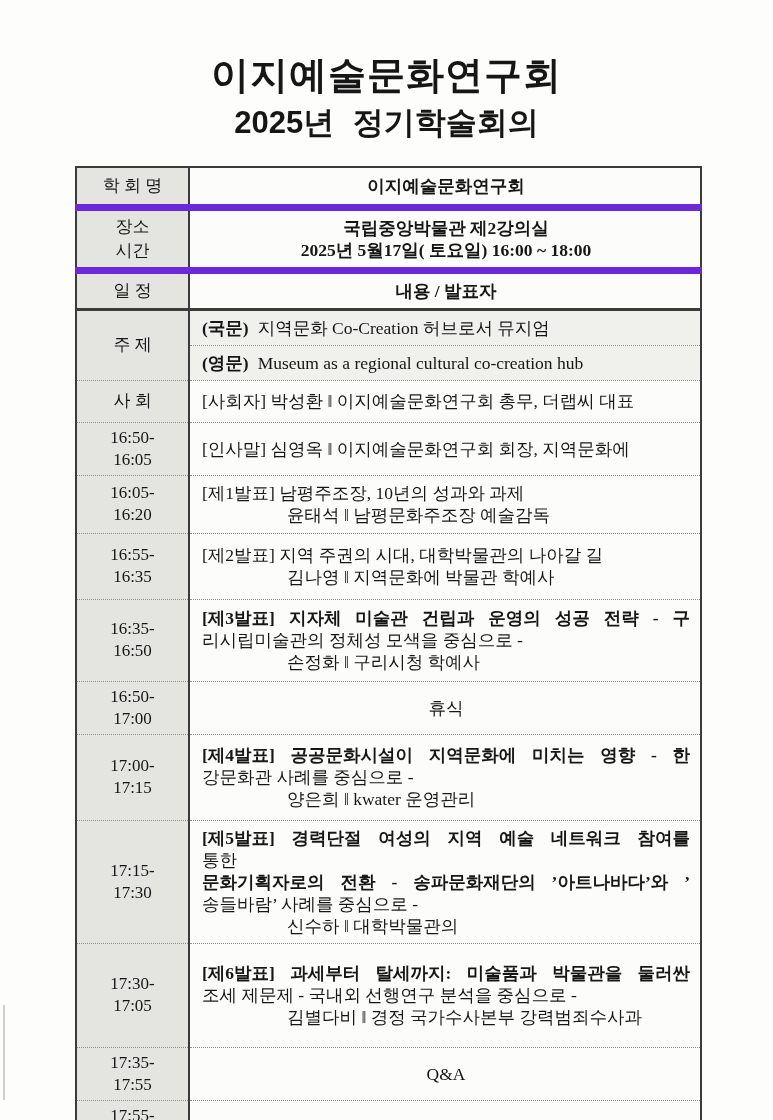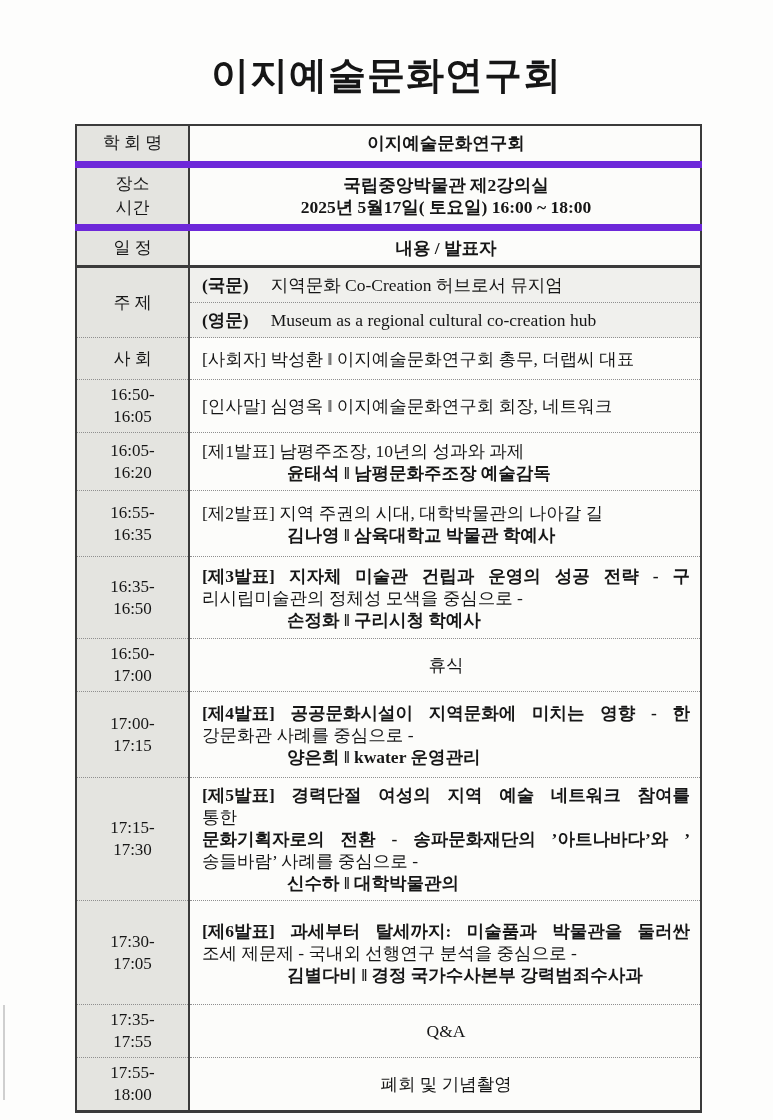--- a/index.html
+++ b/index.html
@@ -52,31 +52,32 @@
   td.content.center { text-align: center; }
   td.content.vbold { font-weight: bold; }
   td.topic-bg { background: #f0f0ed; }
 
   tr.sep-solid td { border-top: 7px solid #6d28d9; }
   tr.sep-thick td { border-top: 3px solid #3b3b3b; }
   tr.sep-dot td { border-top: 1px dotted #8f8f8f; }
 
   .line { text-align: left; word-break: break-all; }
   .line.fill { text-align: justify; text-align-last: justify; font-weight: bold; }
-  .presenter { padding-left: 85px; font-weight: bold; }
-  .prefix { font-weight: bold; margin-right: 22px; }
+  .presenter { padding-left: 85px; }
+  .prefix { font-weight: bold; margin-right: 9px; }
   .lbl-2line { line-height: 24px; }
 </style>
 </head>
 <body>
 
 <div class="photo-edge"></div>
 
 <div class="title-block">
   <div class="title-line1">이지예술문화연구회</div>
+  <div class="title-line2">2025년 정기학술회의</div>
 </div>
 
 <table class="program">
   <colgroup>
       <col class="c-label">
       <col class="c-content">
     </colgroup>
 
   <tbody>
       <tr style="height:40px">
@@ -111,37 +112,37 @@
   </tr>
 
   <tr class="sep-dot" style="height:42px">
     <td class="label">사 회</td>
     <td class="content">[사회자] 박성환 ‖ 이지예술문화연구회 총무, 더랩씨 대표</td>
   </tr>
 
   <tr class="sep-dot" style="height:40px">
     <td class="label">16:50-16:05</td>
     <td class="content">
-      <div class="line">[인사말] 심영옥 ‖ 이지예술문화연구회 회장, 네트워크</div>
+      <div class="line">[인사말] 심영옥 ‖ 이지예술문화연구회 회장, 지역문화에</div>
     </td>
   </tr>
 
   <tr class="sep-dot" style="height:58px">
     <td class="label">16:05-16:20</td>
     <td class="content">
       <div class="line">[제1발표] 남평주조장, 10년의 성과와 과제</div>
       <div class="line presenter">윤태석 ‖ 남평문화주조장 예술감독</div>
     </td>
   </tr>
 
   <tr class="sep-dot" style="height:66px">
     <td class="label">16:55-16:35</td>
     <td class="content">
       <div class="line">[제2발표] 지역 주권의 시대, 대학박물관의 나아갈 길</div>
-      <div class="line presenter">김나영 ‖ 삼육대학교 박물관 학예사</div>
+      <div class="line presenter">김나영 ‖ 지역문화에 박물관 학예사</div>
     </td>
   </tr>
 
   <tr class="sep-dot" style="height:82px">
     <td class="label">16:35-16:50</td>
     <td class="content">
       <div class="line fill">[제3발표] 지자체 미술관 건립과 운영의 성공 전략 - 구</div>
       <div class="line">리시립미술관의 정체성 모색을 중심으로 -</div>
       <div class="line presenter">손정화 ‖ 구리시청 학예사</div>
     </td>

